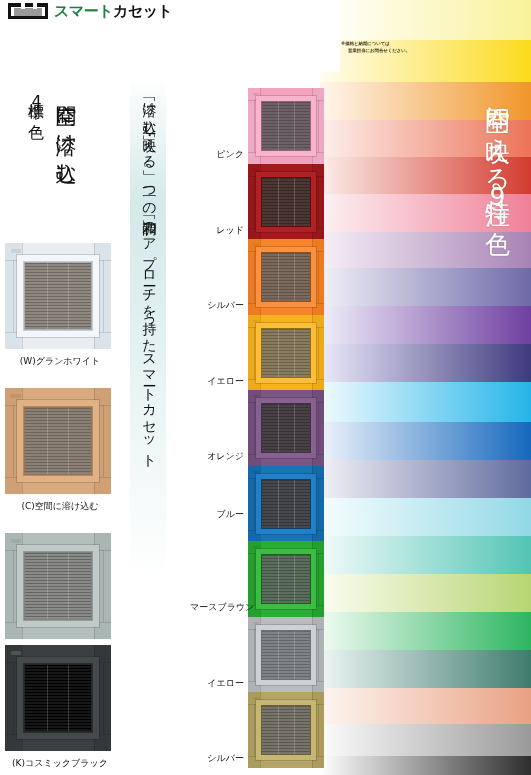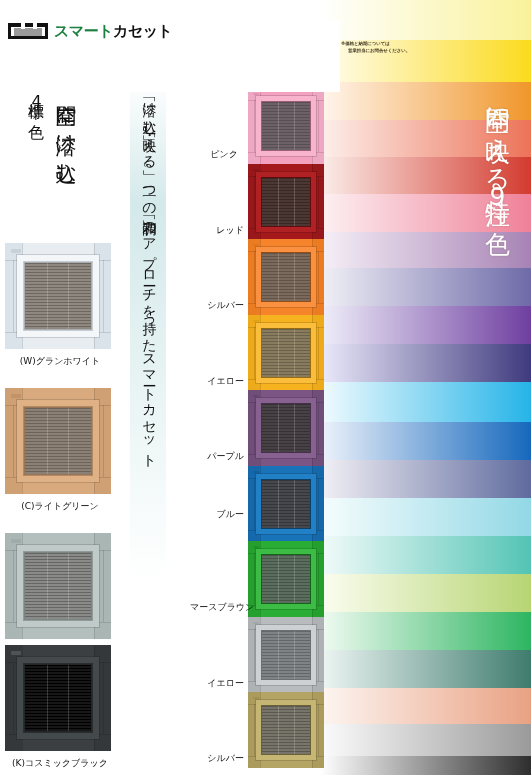--- a/index.html
+++ b/index.html
@@ -8,21 +8,21 @@
     width:531px; height:775px; position:relative; overflow:hidden;
     font-family:"DejaVu Sans","Liberation Sans",sans-serif;
     background:#ffffff;
   }
 
   
   #gradient-panel { position:absolute; left:320px; top:0; width:211px; height:775px; }
   .grad-band { position:absolute; left:0; width:211px; }
 
   
-  #header { position:absolute; left:0; top:0; width:340px; height:72px; background:#fff; z-index:5;margin-top:20px; }
+  #header { position:absolute; left:0; top:0; width:340px; height:72px; background:#fff; z-index:5; }
   #logo-row { position:absolute; left:8px; top:2px; height:18px; display:flex; align-items:center; }
   #logo-mark { width:40px; height:16px; position:relative; }
   #logo-mark .lm-frame {
     position:absolute; inset:0; border:3px solid #111; border-top-width:4px; border-bottom-width:3px;
   }
   #logo-mark .lm-slot { position:absolute; left:6px; top:5px; right:6px; bottom:3px; background:#9a9a9a; }
   #logo-mark .lm-gap1 { position:absolute; left:13px; top:-1px; width:4px; height:7px; background:#fff; }
   #logo-mark .lm-gap2 { position:absolute; left:25px; top:-1px; width:4px; height:7px; background:#fff; }
   #logo-text {
     margin-left:6px; font-size:15px; font-weight:bold; letter-spacing:-0.5px;
@@ -185,21 +185,21 @@
     <div class="cas-bezel" style="background: rgb(223, 177, 132); box-shadow: rgba(0, 0, 0, 0.14) 0px 0px 0px 1px;">
       <div class="cas-bezel-in" style="background: rgb(203, 157, 112); box-shadow: rgba(0, 0, 0, 0.12) 0px 0px 0px 1px inset;"></div>
     </div>
     <div class="cas-grille" style="background: rgb(139, 128, 117); box-shadow: rgba(0, 0, 0, 0.25) 0px 0px 0px 1px;">
       <div class="cas-louvers" style="background: repeating-linear-gradient(rgb(109, 99, 89) 0px, rgb(109, 99, 89) 1px, transparent 1px, transparent 3px);"></div>
       <div class="cas-vdiv" style="left: 33%; background: rgba(255, 255, 255, 0.18);"></div>
       <div class="cas-vdiv" style="left: 66%; background: rgba(255, 255, 255, 0.18);"></div>
     </div>
     <div class="cas-sensor" style="background: rgb(194, 146, 104);"></div>
   </div>
-<div class="cas-label" style="left: 0px; width: 120px; text-align: center; top: 500px;">(C)ライトグリーン</div>
+<div class="cas-label" style="left: 0px; width: 120px; text-align: center; top: 500px;">(C)空間に溶け込む</div>
 <div class="cassette" style="width: 106px; height: 106px; left: 5px; top: 533px;">
     <div class="cas-body" style="background: rgb(179, 191, 189);"></div>
     <div class="cas-corner-l" style="background: rgb(170, 182, 180);"></div>
     <div class="cas-corner-r" style="background: rgb(170, 182, 180);"></div>
     <div class="cas-seam" style="left: 16%; top: 0px; width: 1px; height: 100%;"></div>
     <div class="cas-seam" style="left: 84%; top: 0px; width: 1px; height: 100%;"></div>
     <div class="cas-seam" style="left: 0px; top: 16%; width: 100%; height: 1px;"></div>
     <div class="cas-seam" style="left: 0px; top: 84%; width: 100%; height: 1px;"></div>
     <div class="cas-seam" style="left: 8%; top: 16%; width: 1px; height: 68%;"></div>
     <div class="cas-seam" style="left: 92%; top: 16%; width: 1px; height: 68%;"></div>
@@ -248,21 +248,21 @@
     <div class="cas-bezel" style="background: rgb(248, 180, 205); box-shadow: rgba(0, 0, 0, 0.14) 0px 0px 0px 1px;">
       <div class="cas-bezel-in" style="background: rgb(241, 147, 181); box-shadow: rgba(0, 0, 0, 0.12) 0px 0px 0px 1px inset;"></div>
     </div>
     <div class="cas-grille" style="background: rgb(109, 97, 104); box-shadow: rgba(0, 0, 0, 0.25) 0px 0px 0px 1px;">
       <div class="cas-louvers" style="background: repeating-linear-gradient(rgb(87, 77, 83) 0px, rgb(87, 77, 83) 1px, transparent 1px, transparent 3px);"></div>
       <div class="cas-vdiv" style="left: 33%; background: rgba(255, 255, 255, 0.18);"></div>
       <div class="cas-vdiv" style="left: 66%; background: rgba(255, 255, 255, 0.18);"></div>
     </div>
     <div class="cas-sensor" style="background: rgb(232, 143, 178);"></div>
   </div>
-<div class="swatch-label" style="left: 184px; width: 54px; top: 148px;">ピンク</div>
+<div class="swatch-label" style="left: 190px; width: 54px; top: 148px;">ピンク</div>
 <div class="cassette" style="width: 76px; height: 76px; left: 248px; top: 164px;">
     <div class="cas-body" style="background: rgb(165, 25, 28);"></div>
     <div class="cas-corner-l" style="background: rgb(151, 23, 26);"></div>
     <div class="cas-corner-r" style="background: rgb(151, 23, 26);"></div>
     <div class="cas-seam" style="left: 16%; top: 0px; width: 1px; height: 100%;"></div>
     <div class="cas-seam" style="left: 84%; top: 0px; width: 1px; height: 100%;"></div>
     <div class="cas-seam" style="left: 0px; top: 16%; width: 100%; height: 1px;"></div>
     <div class="cas-seam" style="left: 0px; top: 84%; width: 100%; height: 1px;"></div>
     <div class="cas-seam" style="left: 8%; top: 16%; width: 1px; height: 68%;"></div>
     <div class="cas-seam" style="left: 92%; top: 16%; width: 1px; height: 68%;"></div>
@@ -332,21 +332,21 @@
     <div class="cas-bezel" style="background: rgb(135, 97, 143); box-shadow: rgba(0, 0, 0, 0.14) 0px 0px 0px 1px;">
       <div class="cas-bezel-in" style="background: rgb(107, 72, 117); box-shadow: rgba(0, 0, 0, 0.12) 0px 0px 0px 1px inset;"></div>
     </div>
     <div class="cas-grille" style="background: rgb(72, 66, 71); box-shadow: rgba(0, 0, 0, 0.25) 0px 0px 0px 1px;">
       <div class="cas-louvers" style="background: repeating-linear-gradient(rgb(53, 49, 53) 0px, rgb(53, 49, 53) 1px, transparent 1px, transparent 3px);"></div>
       <div class="cas-vdiv" style="left: 33%; background: rgba(255, 255, 255, 0.18);"></div>
       <div class="cas-vdiv" style="left: 66%; background: rgba(255, 255, 255, 0.18);"></div>
     </div>
     <div class="cas-sensor" style="background: rgb(103, 69, 111);"></div>
   </div>
-<div class="swatch-label" style="left: 190px; width: 54px; top: 450px;">パープル</div>
+<div class="swatch-label" style="left: 190px; width: 54px; top: 450px;">オレンジ</div>
 <div class="cassette" style="width: 76px; height: 76px; left: 248px; top: 466px;">
     <div class="cas-body" style="background: rgb(24, 115, 184);"></div>
     <div class="cas-corner-l" style="background: rgb(21, 105, 171);"></div>
     <div class="cas-corner-r" style="background: rgb(21, 105, 171);"></div>
     <div class="cas-seam" style="left: 16%; top: 0px; width: 1px; height: 100%;"></div>
     <div class="cas-seam" style="left: 84%; top: 0px; width: 1px; height: 100%;"></div>
     <div class="cas-seam" style="left: 0px; top: 16%; width: 100%; height: 1px;"></div>
     <div class="cas-seam" style="left: 0px; top: 84%; width: 100%; height: 1px;"></div>
     <div class="cas-seam" style="left: 8%; top: 16%; width: 1px; height: 68%;"></div>
     <div class="cas-seam" style="left: 92%; top: 16%; width: 1px; height: 68%;"></div>

